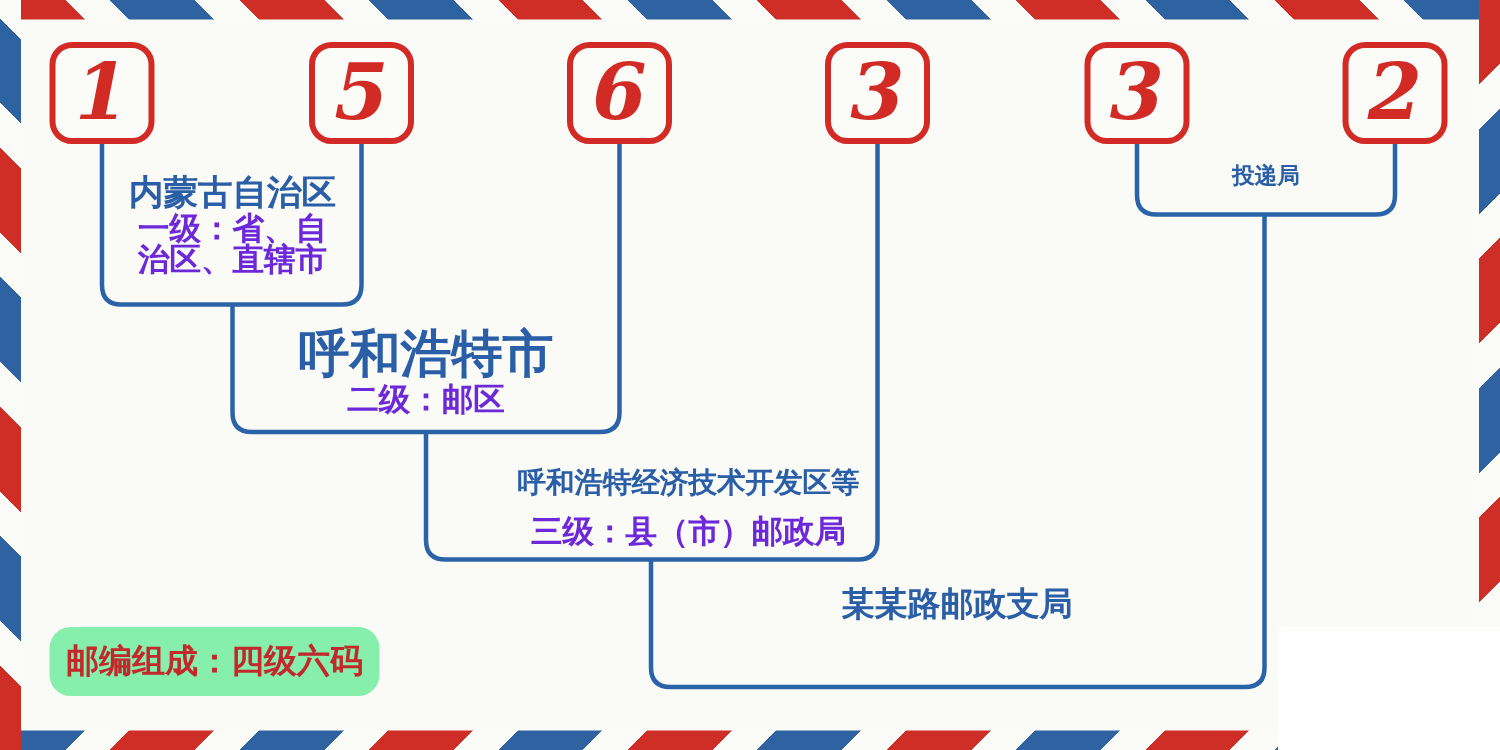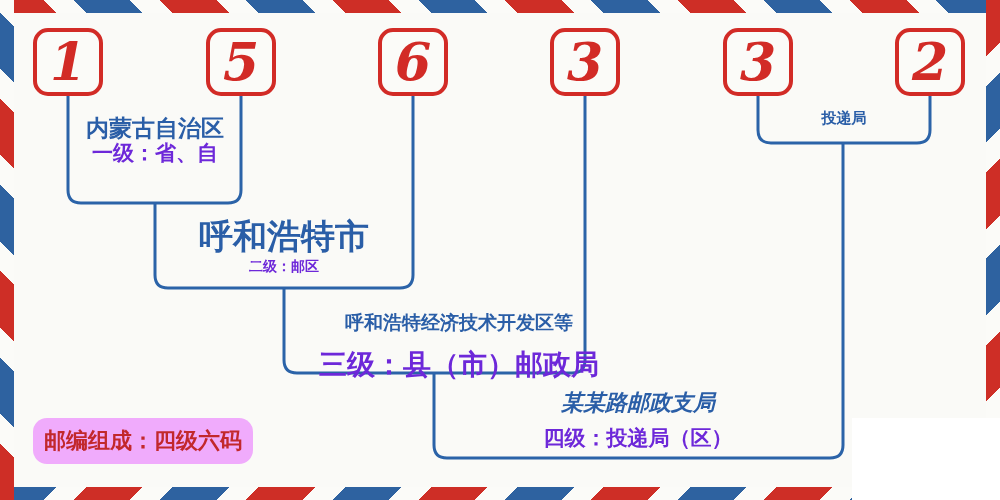--- a/index.html
+++ b/index.html
@@ -38,37 +38,37 @@
   .label{position:absolute;z-index:3;text-align:center;font-weight:bold;}
   .label .blue{color:#2a5ea7;}
   .label .red{color:#6d28d9;}
 
   .label-l1{left:60px;top:115px;width:190px;}
   .label-l1 .blue{font-size:23px;line-height:27px;}
   .label-l1 .red{font-size:21px;line-height:21px;}
 
   .label-l2{left:164px;top:222px;width:240px;}
   .label-l2 .blue{font-size:34px;line-height:29px;}
-  .label-l2 .red{font-size:14px;line-height:21px;margin-top:5px;}
+  .label-l2 .red{font-size:21px;line-height:21px;margin-top:5px;}
 
   .label-l3{left:285px;top:311px;width:348px;}
   .label-l3 .blue{font-size:19px;line-height:23px;}
-  .label-l3 .red{font-size:28px;line-height:21px;margin-top:20px;}
+  .label-l3 .red{font-size:21px;line-height:21px;margin-top:10px;}
 
   .label-l4{left:488px;top:391px;width:300px;}
-  .label-l4 .blue{font-size:22px;line-height:24px;font-style:italic;}
+  .label-l4 .blue{font-size:22px;line-height:24px;}
   .label-l4 .red{font-size:21px;line-height:21px;margin-top:12px;}
 
   .label-delivery{left:774px;top:105px;width:140px;}
   .label-delivery .blue{font-size:15px;line-height:26px;}
 
   
   .badge{
     position:absolute;left:33px;top:418px;width:220px;height:46px;z-index:3;
-    background:#f0abfc;border-radius:14px;
+    background:#86efac;border-radius:14px;
     display:flex;align-items:center;justify-content:center;
   }
   .badge span{color:#c2282c;font-size:22px;font-weight:bold;}
 
   
   .blank-patch{position:absolute;left:852px;top:418px;width:148px;height:82px;background:#ffffff;z-index:4;}
 </style>
 </head>
 <body>
 
@@ -102,35 +102,35 @@
   <div class="digit-box" style="left:723px">
       <span>3</span>
     </div>
   <div class="digit-box" style="left:895px">
       <span>2</span>
     </div>
 
   <div class="label label-l1">
     <div class="blue">内蒙古自治区</div>
     <div class="red">一级：省、自</div>
+    <div class="red">治区、直辖市</div>
   </div>
 
   <div class="label label-l2">
     <div class="blue">呼和浩特市</div>
     <div class="red">二级：邮区</div>
   </div>
 
   <div class="label label-l3">
     <div class="blue">呼和浩特经济技术开发区等</div>
     <div class="red">三级：县（市）邮政局</div>
   </div>
 
   <div class="label label-l4">
     <div class="blue">某某路邮政支局</div>
-    <div class="red">四级：投递局（区）</div>
   </div>
 
   <div class="label label-delivery">
     <div class="blue">投递局</div>
   </div>
 
   <div class="badge">
     <span>邮编组成：四级六码</span>
   </div>
 

